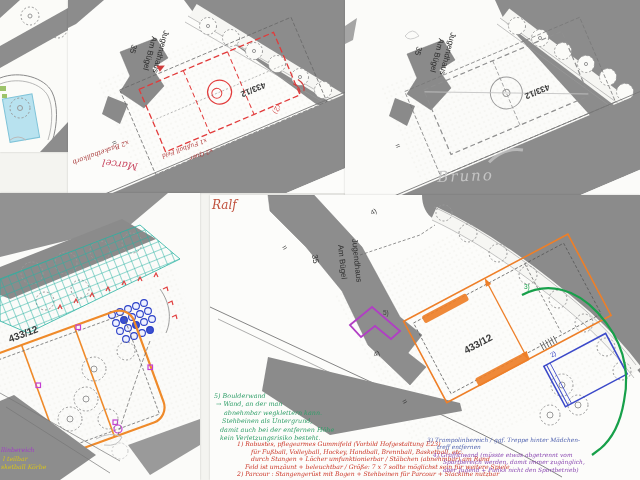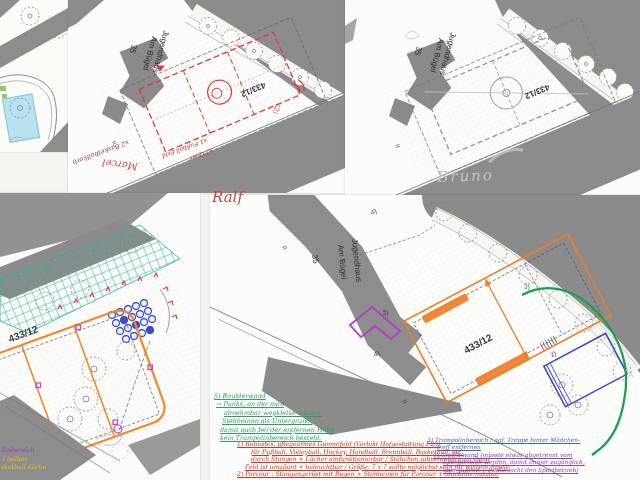--- a/index.html
+++ b/index.html
@@ -2,21 +2,21 @@
 <html><head>
 <meta charset="utf-8">
 <style>
   html,body{margin:0;padding:0;background:#e8e8e4;}
   #page{position:relative;width:640px;height:480px;background:#f4f4f0;overflow:hidden;
         font-family:"Liberation Sans",sans-serif;}
   .sheet{position:absolute;background:#fcfcfa;box-shadow:0 0 2px rgba(0,0,0,.18);}
   .sheet svg{display:block;}
   .note{position:absolute;font-family:"DejaVu Serif",serif;font-style:italic;
         transform-origin:left top;white-space:nowrap;}
-  .note div{white-space:nowrap;text-decoration:underline;}
+  .note div{white-space:nowrap;}
   .map-text{font-family:"Liberation Sans",sans-serif;}
 </style>
 </head>
 <body>
 
 <div id="page">
 
   <div class="sheet" style="left:0;top:0;width:68px;height:152px;">
     <svg width="68" height="152" viewBox="0 0 68 152">
       <rect x="0" y="0" width="68" height="152" fill="#fbfbf8"></rect>
@@ -319,33 +319,33 @@
   </div>
 
   <div class="note" style="left:150px;top:174px;width:62px;text-align:center;font-size:10px;color:#c94a62;transform:rotate(187deg);">Marcel</div>
   <div class="note" style="left:130px;top:146px;width:94px;font-size:6.5px;color:#a83a3a;transform:rotate(160deg);">x2 Basketballkorb</div>
   <div class="note" style="left:208px;top:144px;width:62px;font-size:6px;color:#b23a3a;transform:rotate(160deg);">x1 Fußball Feld</div>
   <div class="note" style="left:214px;top:154px;width:40px;font-size:6px;color:#b23a3a;transform:rotate(160deg);">x2 Quer</div>
   <div class="note" style="left:282px;top:106px;font-size:7px;color:#d04040;transform:rotate(115deg);">(2)</div>
 
   <div class="note" style="left:437px;top:168px;font-size:15px;letter-spacing:2px;color:#c4c4c4;transform:rotate(-2deg);">Bruno</div>
 
-  <div class="note" style="left:212px;top:188px;font-size:15px;color:#c0503c;">Ralf</div>
+  <div class="note" style="left:212px;top:198px;font-size:12px;color:#c0503c;">Ralf</div>
 
   <div class="note" style="left:1px;top:446px;font-size:6.2px;color:#a238c9;">llinbereich</div>
   <div class="note" style="left:3px;top:455px;font-size:6.2px;color:#d9c418;">l teilbar</div>
   <div class="note" style="left:1px;top:463px;font-size:6.2px;color:#d9c418;">sketball Körbe</div>
 
   <div class="note" style="left:214px;top:392px;font-size:6.4px;line-height:8.4px;color:#2f9e68;">
     <div>5) Boulderwand</div>
-    <div style="padding-left:2px">→ Punks, an der man</div>
+    <div style="padding-left:2px">→ Wand, an der man</div>
     <div style="padding-left:10px">abnehmbar wegklettern kann.</div>
     <div style="padding-left:8px">Stehbeinen als Untergrund,</div>
     <div style="padding-left:6px">damit auch bei der entfernen Höhe</div>
-    <div style="padding-left:6px">kein Trampolinbereich besteht.</div>
+    <div style="padding-left:6px">kein Verletzungsrisiko besteht.</div>
   </div>
 
   <div class="note" style="left:237px;top:440px;font-size:6.1px;line-height:7.5px;color:#cb3526;">
     <div>1) Robustes, pflegearmes Gummifeld (Vorbild Hofgestaltung E23)</div>
     <div style="padding-left:14px">für Fußball, Volleyball, Hockey, Handball, Brennball, Basketball, etc.</div>
     <div style="padding-left:14px">durch Stangen + Löcher umfunktionierbar / Stäbchen (abnehmbar) am Rand</div>
     <div style="padding-left:8px">Feld ist umzäunt + beleuchtbar / Größe: 7 x 7 sollte möglichst sein für weitere Spiele</div>
     <div>2) Parcour : Stangengerüst mit Bogen + Stehbeinen für Parcour + Slackline nutzbar</div>
   </div>
 

